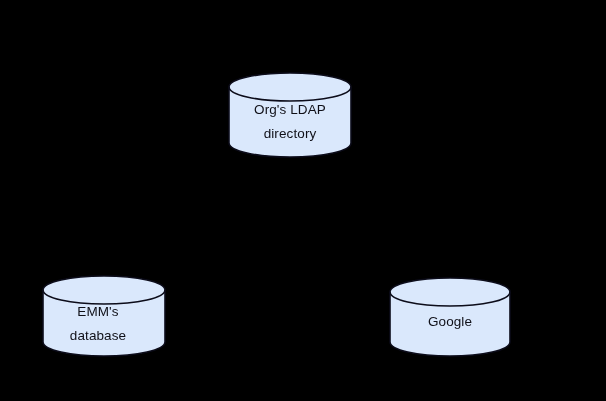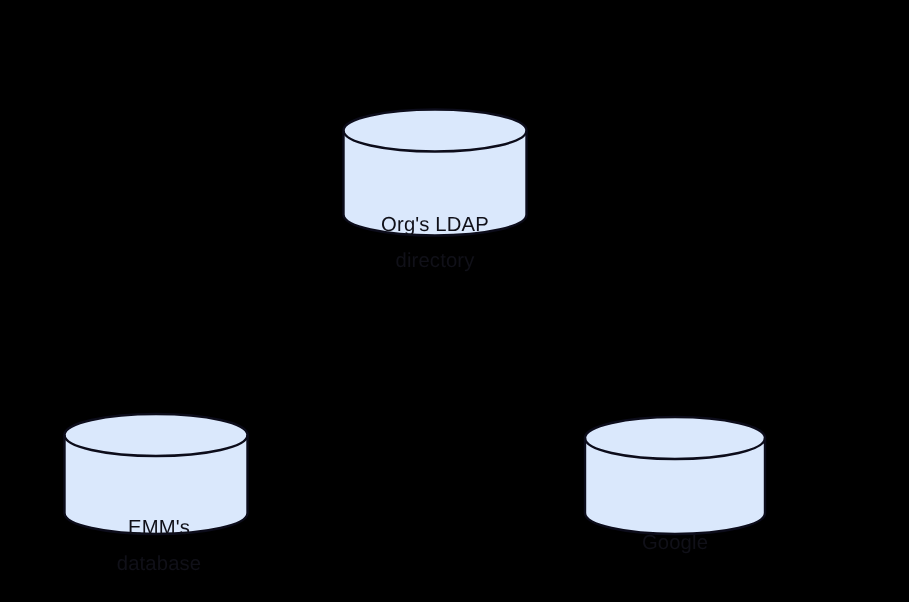--- a/index.html
+++ b/index.html
@@ -30,25 +30,24 @@
     position: absolute;
     left: 0;
     width: 100%;
     text-align: center;
     color: #101018;
     font-size: 13.5px;
     line-height: 24px;
     letter-spacing: 0.1px;
     white-space: pre-line;
     pointer-events: none;
-    margin-top: 40px;
   }
   
   #node-ldap   { left: 228px; top: 72px;  width: 124px; height: 86px; }
-  #node-emm    { left: 42px;  top: 275px; width: 112px; height: 82px; padding-left: 16px; }
+  #node-emm    { left: 42px;  top: 275px; width: 112px; height: 82px; }
   #node-google { left: 389px; top: 277px; width: 122px; height: 80px; }
 
   #node-ldap   .node-label { top: 26px; }
   #node-emm    .node-label { top: 25px; }
   #node-google .node-label { top: 33px; }
 </style>
 </head>
 <body>
 
 <div id="canvas">

